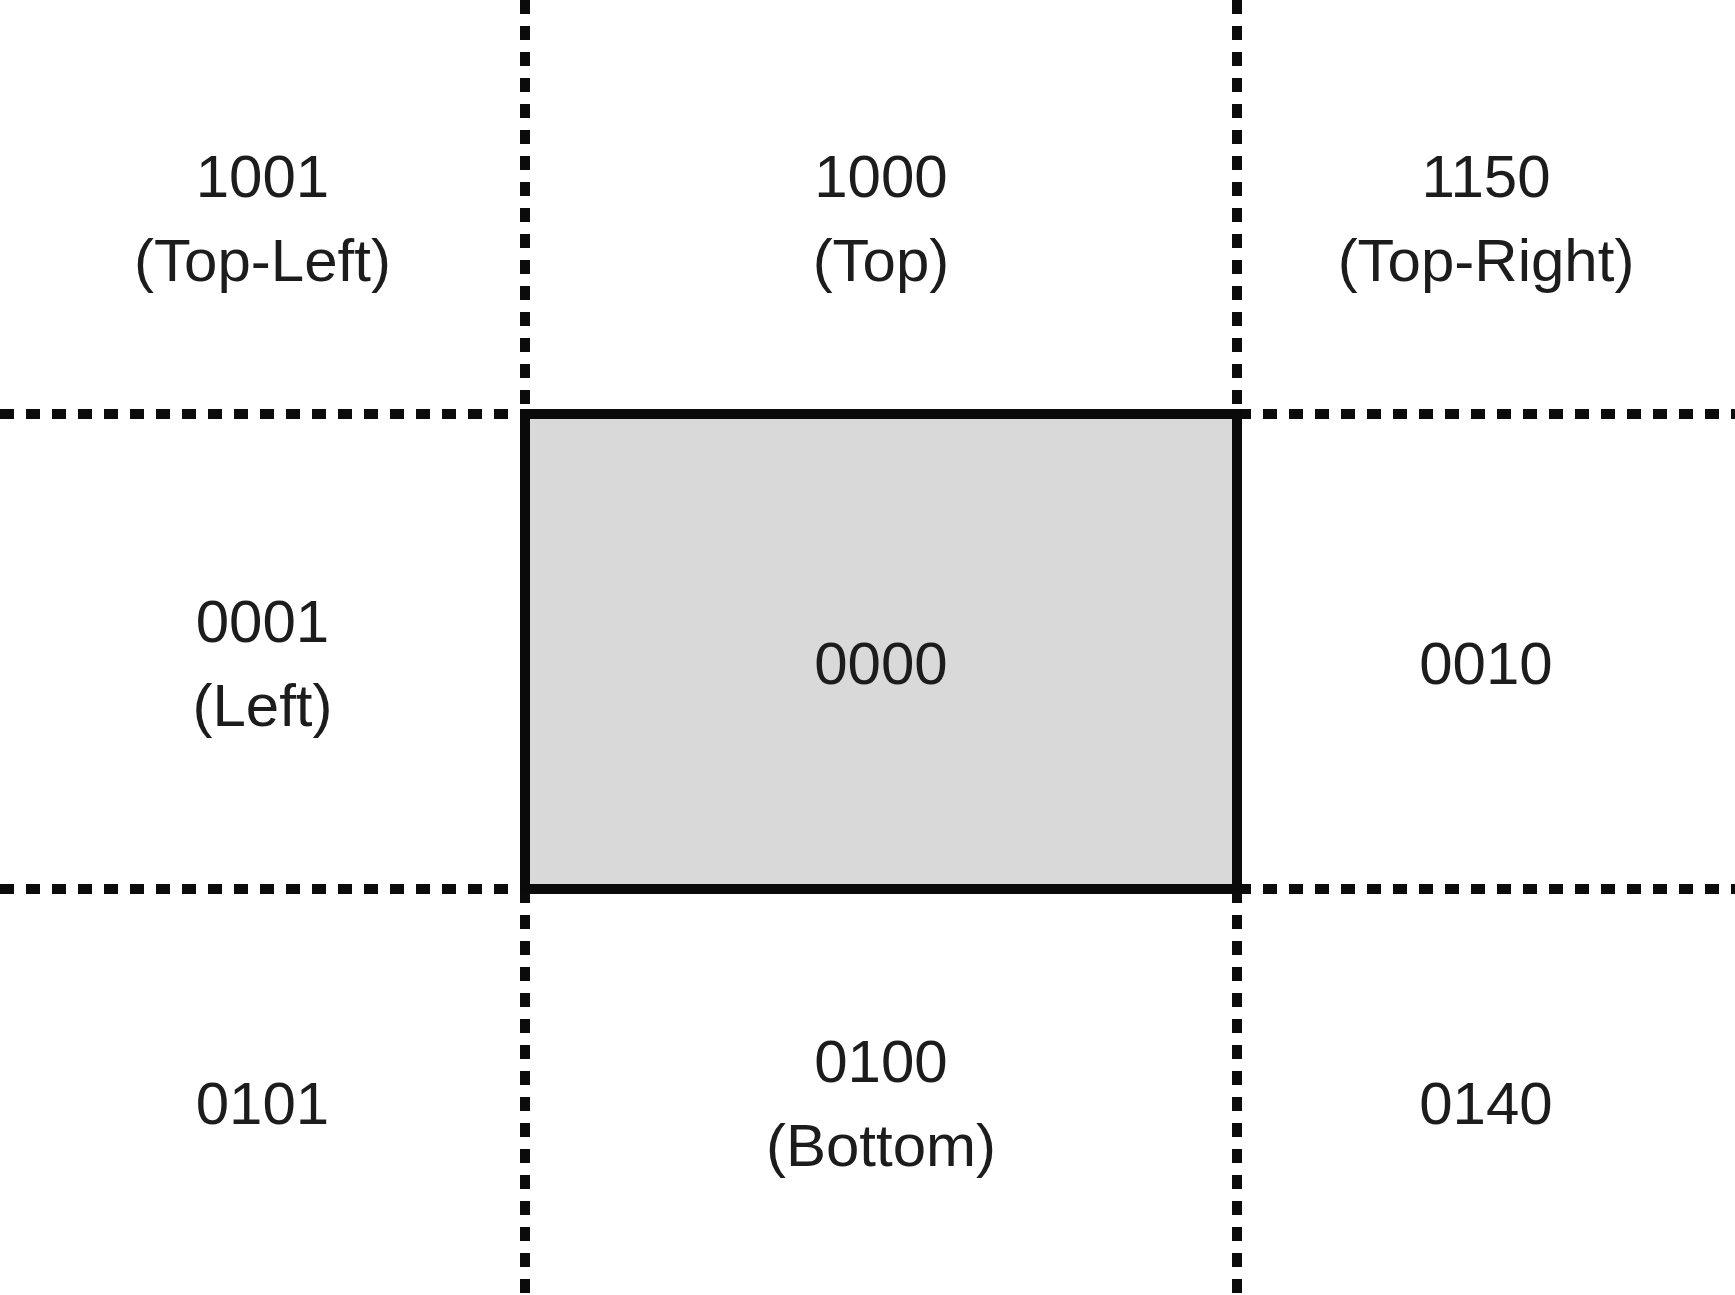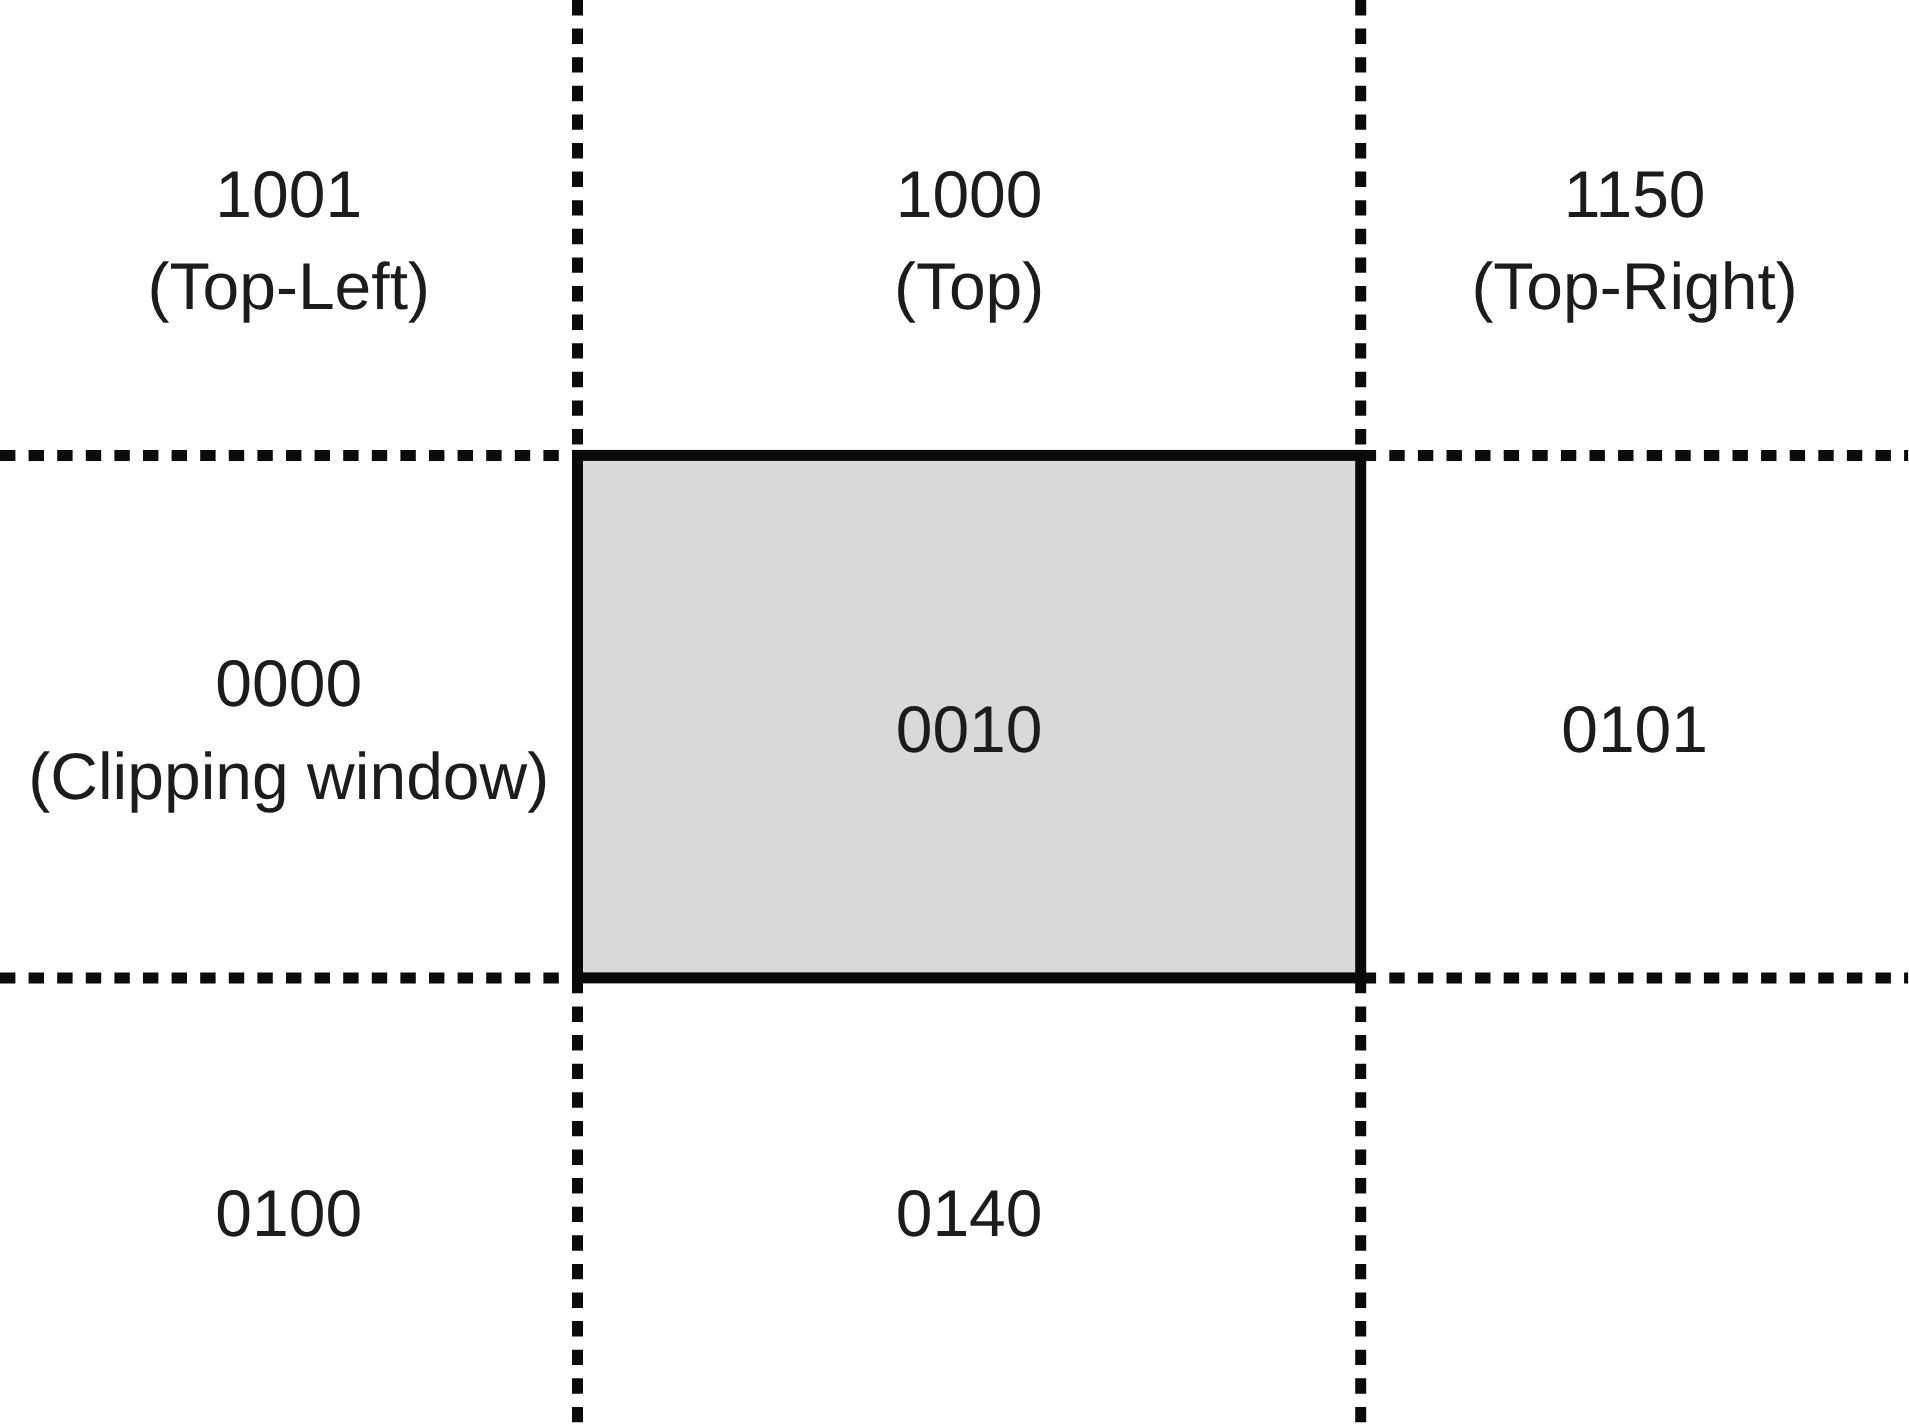--- a/index.html
+++ b/index.html
@@ -87,36 +87,40 @@
     <div class="cell">
       <div class="code">1000</div>
       <div class="label">(Top)</div>
     </div>
 
     <div class="cell">
       <div class="code">1150</div>
       <div class="label">(Top-Right)</div>
     </div>
 
+    <div class="cell">
+      <div class="code">0001</div>
+      <div class="label">(Left)</div>
+    </div>
 
     <div class="cell">
       <div class="code">0000</div>
-      <div class="label">(Clipping window)</div>
     </div>
 
     <div class="cell">
       <div class="code">0010</div>
     </div>
 
     <div class="cell">
       <div class="code">0101</div>
     </div>
 
     <div class="cell">
       <div class="code">0100</div>
+      <div class="label">(Bottom)</div>
     </div>
 
     <div class="cell">
       <div class="code">0140</div>
     </div>
 
   </div>
 </div>
 
 </body></html>

